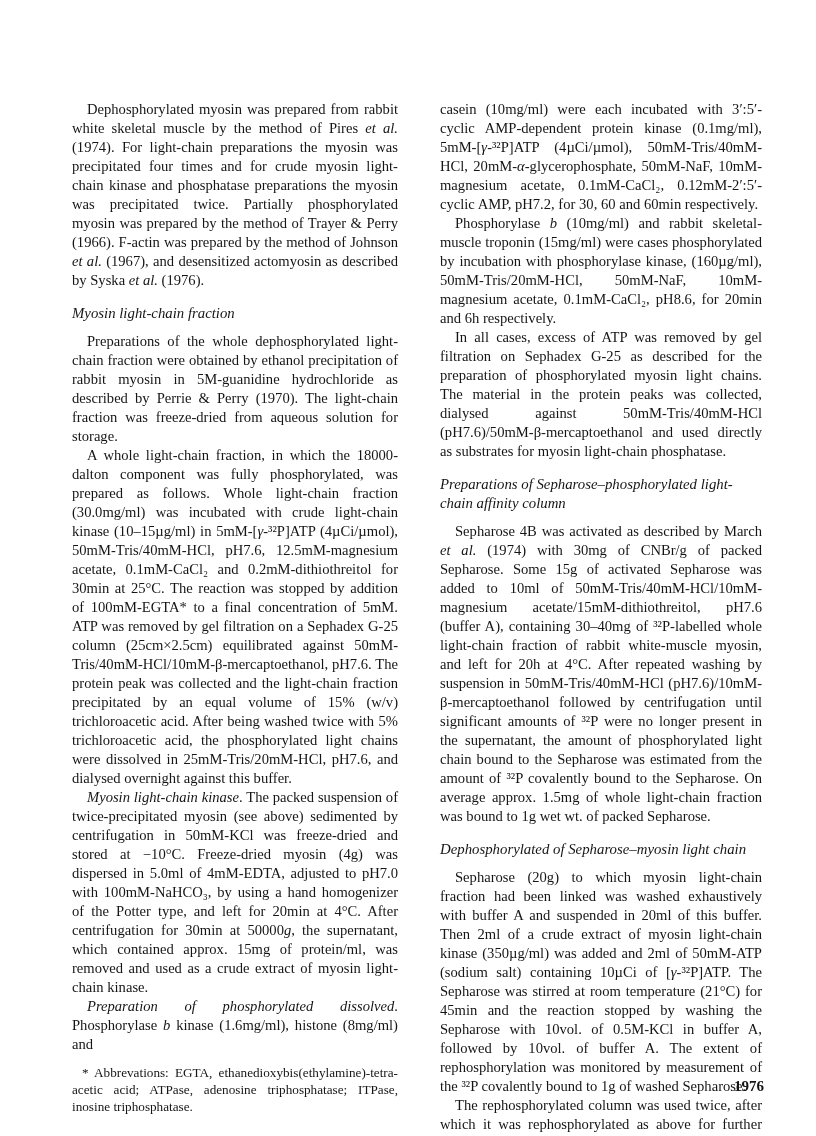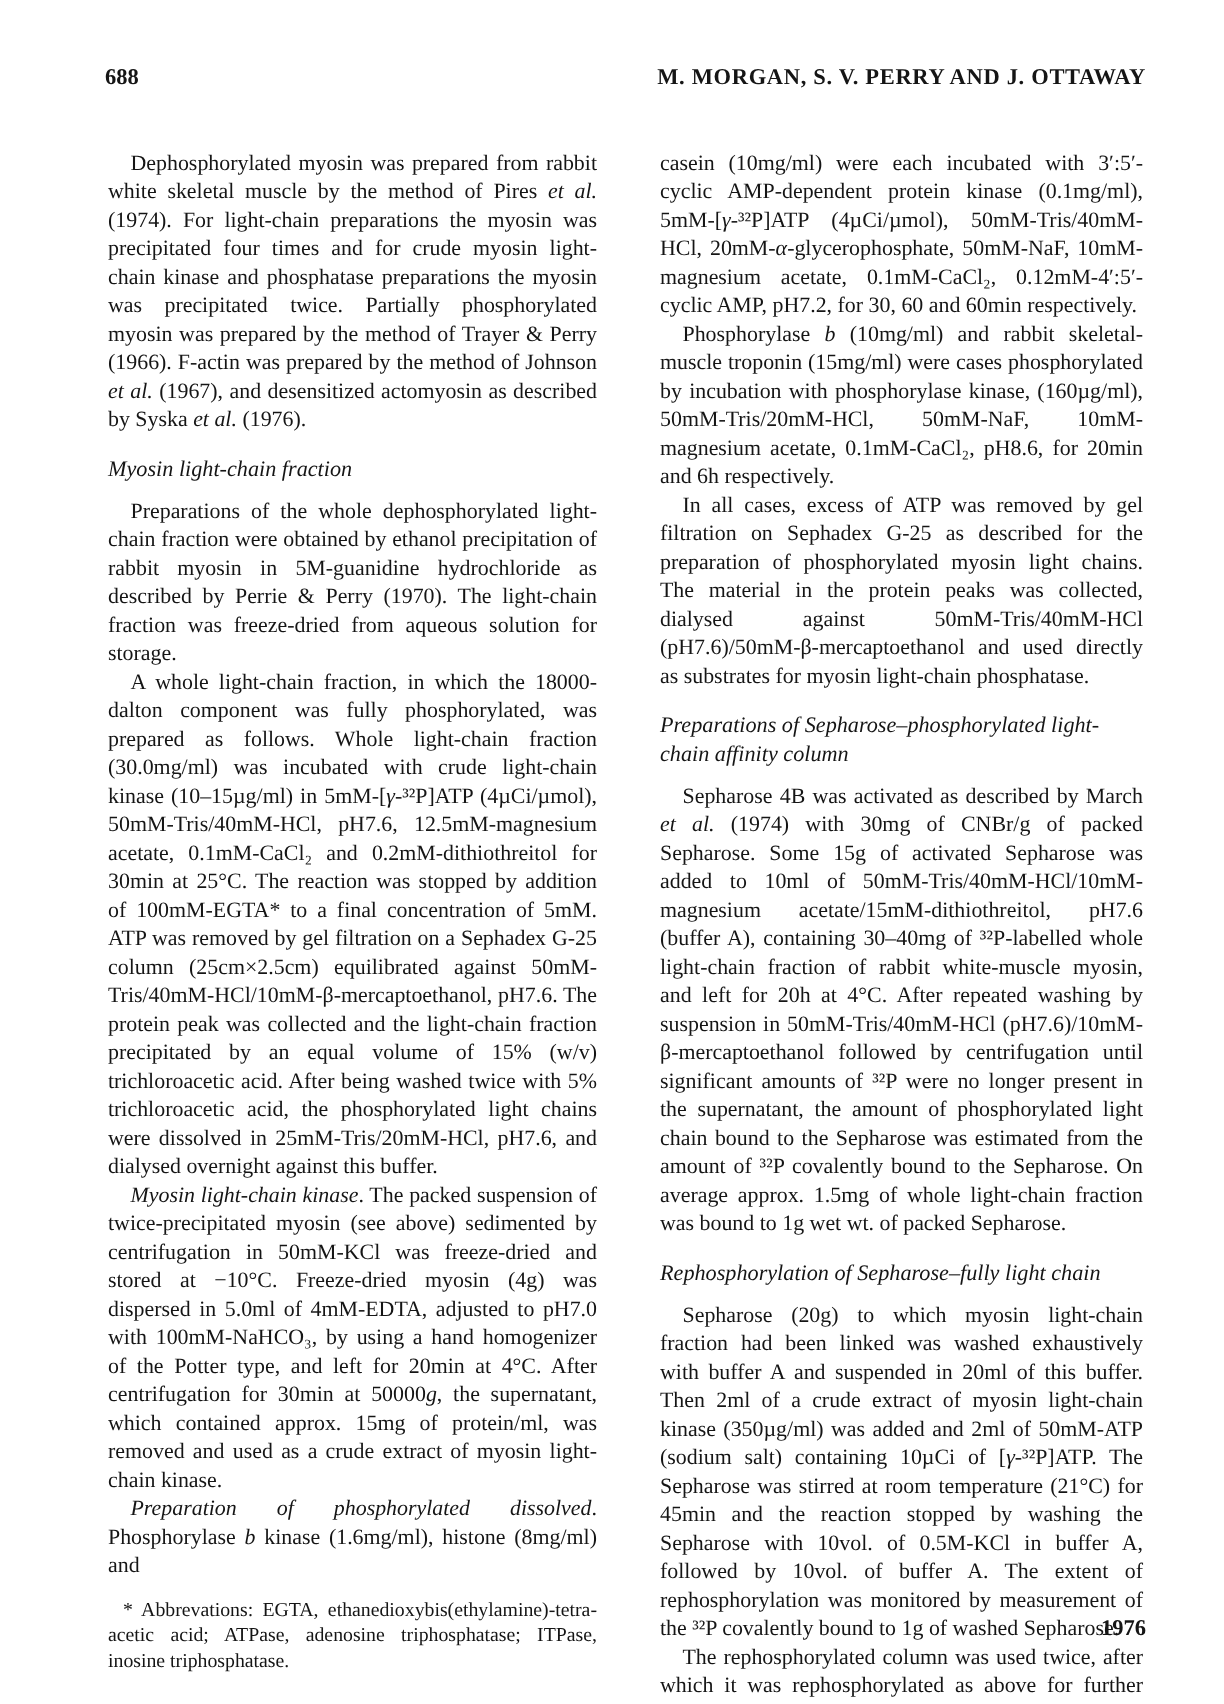--- a/index.html
+++ b/index.html
@@ -54,44 +54,40 @@
     position: absolute;
     top: 1034px; right: 52px;
     font-size: 15px; font-weight: 700; margin-top: 44px;
   }
 </style>
 </head>
 <body>
 
 <div class="page">
 
-  <div class="header">
-    <span class="page-number">688</span>
-    <span class="running-title">M. MORGAN, S. V. PERRY AND J. OTTAWAY</span>
-  </div>
 
   <div class="columns">
 
     <div class="col">
       <p><span>Dephosphorylated myosin was prepared from rabbit white skeletal muscle by the method of Pires </span><span class="it">et al.</span><span> (1974). For light-chain preparations the myosin was precipitated four times and for crude myosin light-chain kinase and phosphatase preparations the myosin was precipitated twice. Partially phosphorylated myosin was prepared by the method of Trayer &amp; Perry (1966). F-actin was prepared by the method of Johnson </span><span class="it">et al.</span><span> (1967), and desensitized actomyosin as described by Syska </span><span class="it">et al.</span><span> (1976).</span></p>
       <div class="sect-head spaced">Myosin light-chain fraction</div>
       <p><span>Preparations of the whole dephosphorylated light-chain fraction were obtained by ethanol precipitation of rabbit myosin in 5M-guanidine hydrochloride as described by Perrie &amp; Perry (1970). The light-chain fraction was freeze-dried from aqueous solution for storage.</span></p>
       <p><span>A whole light-chain fraction, in which the 18000-dalton component was fully phosphorylated, was prepared as follows. Whole light-chain fraction (30.0mg/ml) was incubated with crude light-chain kinase (10–15µg/ml) in 5mM-[</span><span class="it">γ</span><span>-³²P]ATP (4µCi/µmol), 50mM-Tris/40mM-HCl, pH7.6, 12.5mM-magnesium acetate, 0.1mM-CaCl₂ and 0.2mM-dithiothreitol for 30min at 25°C. The reaction was stopped by addition of 100mM-EGTA* to a final concentration of 5mM. ATP was removed by gel filtration on a Sephadex G-25 column (25cm×2.5cm) equilibrated against 50mM-Tris/40mM-HCl/10mM-β-mercaptoethanol, pH7.6. The protein peak was collected and the light-chain fraction precipitated by an equal volume of 15% (w/v) trichloroacetic acid. After being washed twice with 5% trichloroacetic acid, the phosphorylated light chains were dissolved in 25mM-Tris/20mM-HCl, pH7.6, and dialysed overnight against this buffer.</span></p>
       <p><span class="it">Myosin light-chain kinase</span><span>. The packed suspension of twice-precipitated myosin (see above) sedimented by centrifugation in 50mM-KCl was freeze-dried and stored at −10°C. Freeze-dried myosin (4g) was dispersed in 5.0ml of 4mM-EDTA, adjusted to pH7.0 with 100mM-NaHCO₃, by using a hand homogenizer of the Potter type, and left for 20min at 4°C. After centrifugation for 30min at 50000</span><span class="it">g</span><span>, the supernatant, which contained approx. 15mg of protein/ml, was removed and used as a crude extract of myosin light-chain kinase.</span></p>
       <p><span class="it">Preparation of phosphorylated dissolved</span><span>. Phosphorylase </span><span class="it">b</span><span> kinase (1.6mg/ml), histone (8mg/ml) and</span></p>
       <div class="footnote"><span>* Abbrevations: EGTA, ethanedioxybis(ethylamine)-tetra-acetic acid; ATPase, adenosine triphosphatase; ITPase, inosine triphosphatase.</span></div>
     </div>
 
     <div class="col right">
-      <p class="noindent"><span>casein (10mg/ml) were each incubated with 3′:5′-cyclic AMP-dependent protein kinase (0.1mg/ml), 5mM-[</span><span class="it">γ</span><span>-³²P]ATP (4µCi/µmol), 50mM-Tris/40mM-HCl, 20mM-</span><span class="it">α</span><span>-glycerophosphate, 50mM-NaF, 10mM-magnesium acetate, 0.1mM-CaCl₂, 0.12mM-4′:5′-cyclic AMP, pH7.2, for 30, 60 and 60min respectively.</span></p>
+      <p class="noindent"><span>casein (10mg/ml) were each incubated with 3′:5′-cyclic AMP-dependent protein kinase (0.1mg/ml), 5mM-[</span><span class="it">γ</span><span>-³²P]ATP (4µCi/µmol), 50mM-Tris/40mM-HCl, 20mM-</span><span class="it">α</span><span>-glycerophosphate, 50mM-NaF, 10mM-magnesium acetate, 0.1mM-CaCl₂, 0.12mM-2′:5′-cyclic AMP, pH7.2, for 30, 60 and 60min respectively.</span></p>
       <p><span>Phosphorylase </span><span class="it">b</span><span> (10mg/ml) and rabbit skeletal-muscle troponin (15mg/ml) were cases phosphorylated by incubation with phosphorylase kinase, (160µg/ml), 50mM-Tris/20mM-HCl, 50mM-NaF, 10mM-magnesium acetate, 0.1mM-CaCl₂, pH8.6, for 20min and 6h respectively.</span></p>
       <p><span>In all cases, excess of ATP was removed by gel filtration on Sephadex G-25 as described for the preparation of phosphorylated myosin light chains. The material in the protein peaks was collected, dialysed against 50mM-Tris/40mM-HCl (pH7.6)/50mM-β-mercaptoethanol and used directly as substrates for myosin light-chain phosphatase.</span></p>
       <div class="sect-head spaced">Preparations of Sepharose–phosphorylated light-chain affinity column</div>
       <p><span>Sepharose 4B was activated as described by March </span><span class="it">et al.</span><span> (1974) with 30mg of CNBr/g of packed Sepharose. Some 15g of activated Sepharose was added to 10ml of 50mM-Tris/40mM-HCl/10mM-magnesium acetate/15mM-dithiothreitol, pH7.6 (buffer A), containing 30–40mg of ³²P-labelled whole light-chain fraction of rabbit white-muscle myosin, and left for 20h at 4°C. After repeated washing by suspension in 50mM-Tris/40mM-HCl (pH7.6)/10mM-β-mercaptoethanol followed by centrifugation until significant amounts of ³²P were no longer present in the supernatant, the amount of phosphorylated light chain bound to the Sepharose was estimated from the amount of ³²P covalently bound to the Sepharose. On average approx. 1.5mg of whole light-chain fraction was bound to 1g wet wt. of packed Sepharose.</span></p>
-      <div class="sect-head spaced">Rephosphorylation of Sepharose–fully light chain</div>
+      <div class="sect-head spaced">Dephosphorylated of Sepharose–myosin light chain</div>
       <p><span>Sepharose (20g) to which myosin light-chain fraction had been linked was washed exhaustively with buffer A and suspended in 20ml of this buffer. Then 2ml of a crude extract of myosin light-chain kinase (350µg/ml) was added and 2ml of 50mM-ATP (sodium salt) containing 10µCi of [</span><span class="it">γ</span><span>-³²P]ATP. The Sepharose was stirred at room temperature (21°C) for 45min and the reaction stopped by washing the Sepharose with 10vol. of 0.5M-KCl in buffer A, followed by 10vol. of buffer A. The extent of rephosphorylation was monitored by measurement of the ³²P covalently bound to 1g of washed Sepharose.</span></p>
       <p><span>The rephosphorylated column was used twice, after which it was rephosphorylated as above for further use. After four rephosphorylations the column was discarded.</span></p>
     </div>
 
   </div>
 
   <div class="year">1976</div>
 
 </div>
 

